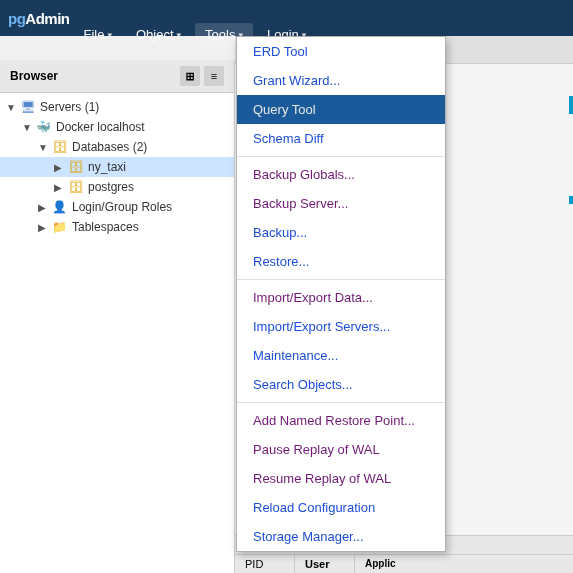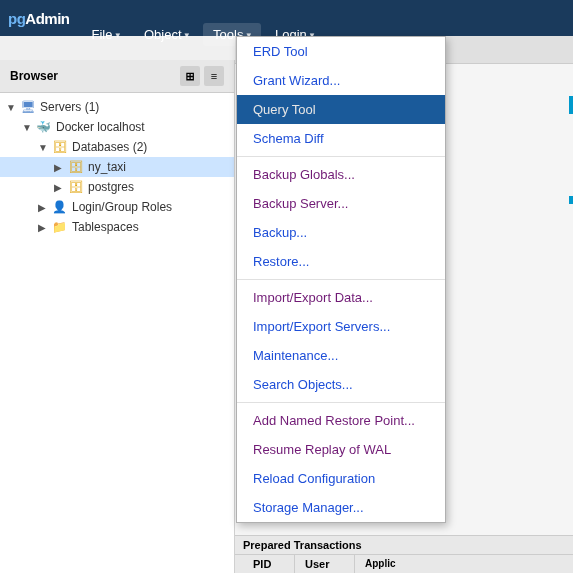--- a/index.html
+++ b/index.html
@@ -18,21 +18,20 @@
       background: #1a3a5c;
       display: flex;
       align-items: center;
       height: 36px;
       padding: 0 8px;
       gap: 4px;
     }
     .logo {
       display: flex;
       align-items: center;
-      margin-right: 8px;
       justify-content: flex-end;
     }
     .logo-text {
       color: white;
       font-size: 15px;
       font-weight: bold;
       letter-spacing: -0.5px;
     }
     .logo-pg {
       color: #6db3f2;
@@ -313,21 +312,21 @@
       <div class="tab">SQL</div>
       <div class="tab">Statistics</div>
     </div>
 
     <div class="blue-stripe"></div>
     <div class="blue-stripe2"></div>
 
     <div style="position:absolute; bottom:0; left:0; right:0; background:#e8e8e8; border-top:1px solid #ccc;">
       <div style="padding:3px 8px; font-size:11px; font-weight:600; border-bottom:1px solid #ccc;">Prepared Transactions</div>
       <div style="display:flex;">
-        <div style="padding:3px 18px; font-size:11px; font-weight:700; border-right:1px solid #ccc; min-width:60px;">PID</div>
+        <div style="padding:3px 10px; font-size:11px; font-weight:400; border-right:1px solid #ccc; min-width:60px;">PID</div>
         <div style="padding:3px 10px; font-size:11px; font-weight:600; border-right:1px solid #ccc; min-width:60px;">User</div>
         <div style="padding:3px 10px; font-size:10px; font-weight:600; min-width:60px;">Applic</div>
       </div>
     </div>
   </div>
 </div>
 
 <div class="dropdown-overlay">
   <div class="dropdown-menu">
     <div class="dropdown-item">ERD Tool</div>
@@ -339,17 +338,18 @@
     <div class="dropdown-item disabled">Backup Server...</div>
     <div class="dropdown-item">Backup...</div>
     <div class="dropdown-item">Restore...</div>
     <div class="dropdown-divider"></div>
     <div class="dropdown-item disabled">Import/Export Data...</div>
     <div class="dropdown-item">Import/Export Servers...</div>
     <div class="dropdown-item">Maintenance...</div>
     <div class="dropdown-item">Search Objects...</div>
     <div class="dropdown-divider"></div>
     <div class="dropdown-item disabled">Add Named Restore Point...</div>
+    <div class="dropdown-item disabled">Pause Replay of WAL</div>
     <div class="dropdown-item disabled">Resume Replay of WAL</div>
     <div class="dropdown-item">Reload Configuration</div>
     <div class="dropdown-item">Storage Manager...</div>
   </div>
 </div>
 
 </body></html>

